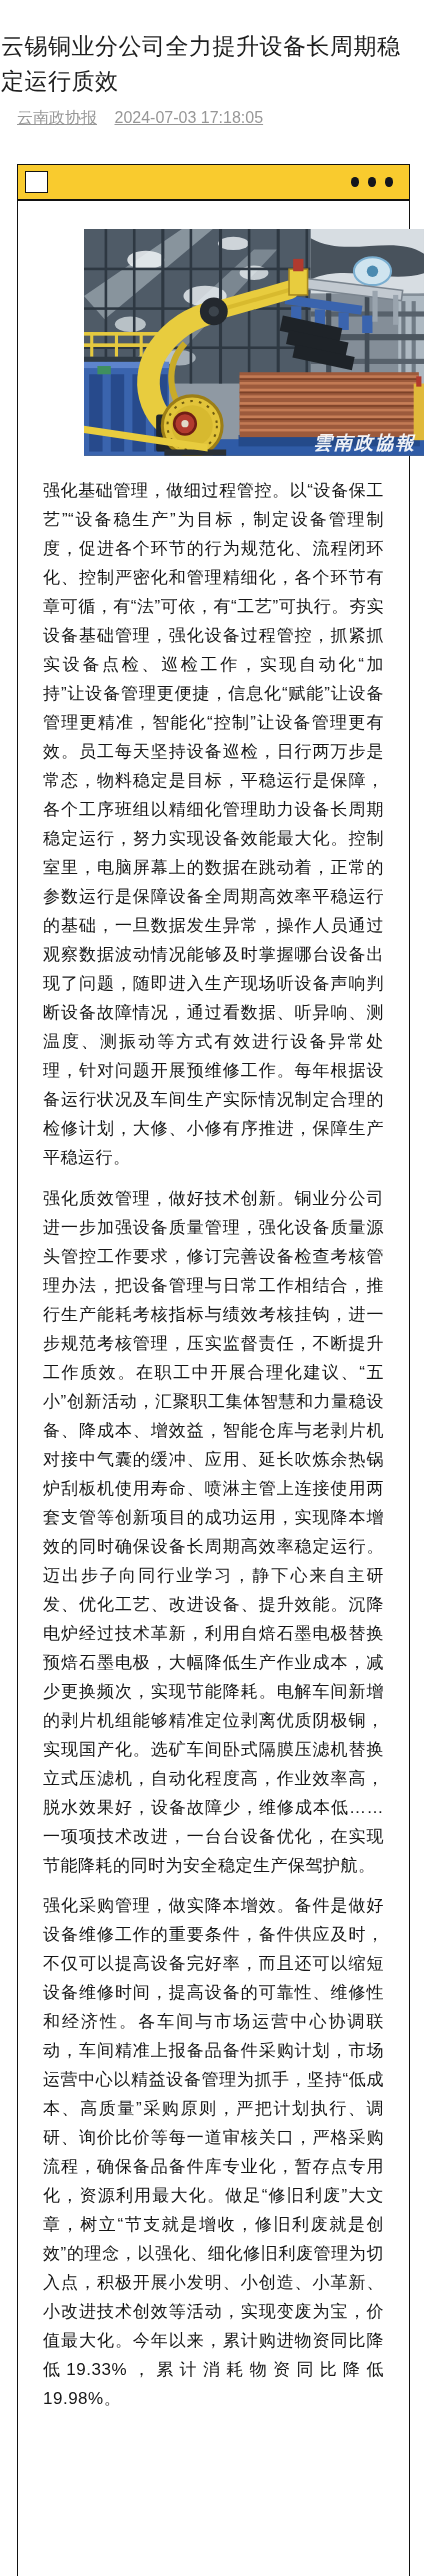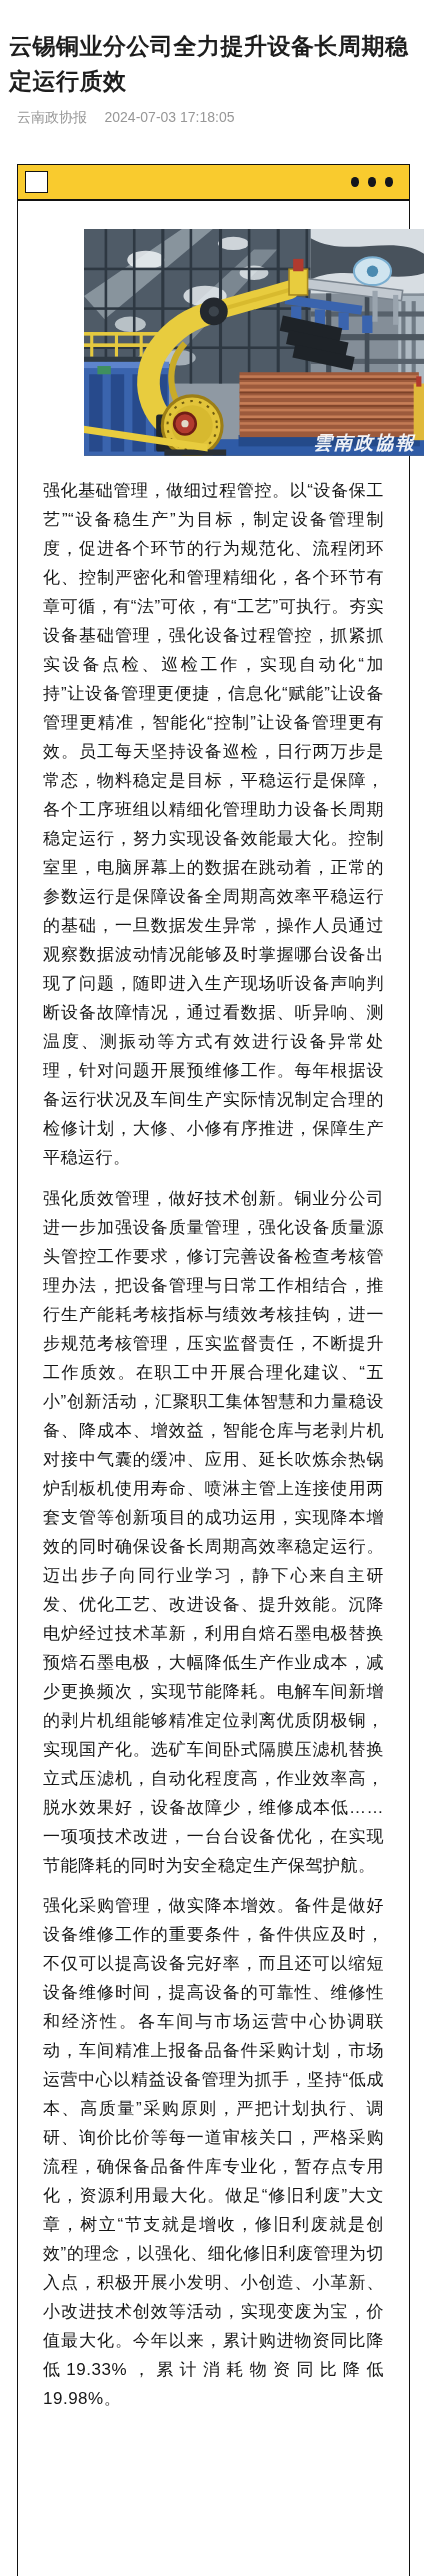--- a/index.html
+++ b/index.html
@@ -5,27 +5,27 @@
   html,body{margin:0;padding:0;background:#ffffff;}
   .page{
     position:relative;
     width:427px;height:3701px;
     margin:0 auto;
     background:#ffffff;
     font-family:"Liberation Sans", sans-serif;
     overflow:hidden;
   }
   .article-title{
-    position:absolute;top:13.4px;left:9px;right:17px;
-    font-size:23px;line-height:35px;font-weight:700;
+    position:absolute;top:13.4px;left:1px;right:17px;
+    font-size:23px;line-height:35px;font-weight:400;
     color:#1e1e1e;letter-spacing:0.5px;
   }
   .article-meta{
     position:absolute;top:108px;left:17px;right:17px;
-    font-size:14px;line-height:19.6px;color:#979797;
+    font-size:16px;line-height:19.6px;color:#979797;text-decoration:underline;
   }
   .article-meta .src{margin-right:17.5px;}
   .embed-card{
     position:absolute;top:164px;left:17px;
     width:393px;height:3416px;
     box-sizing:border-box;
     border:1.5px solid #121212;
     background:#ffffff;
   }
   .card-header{

